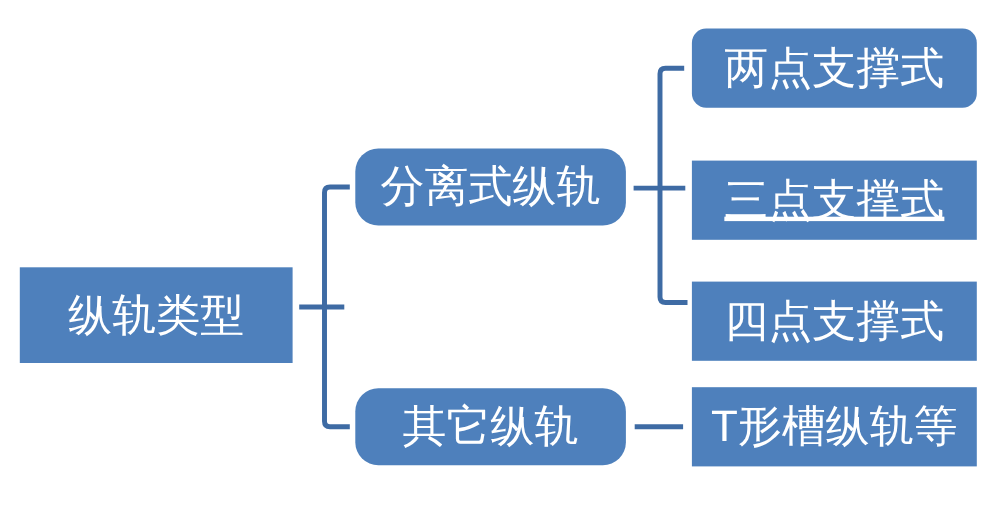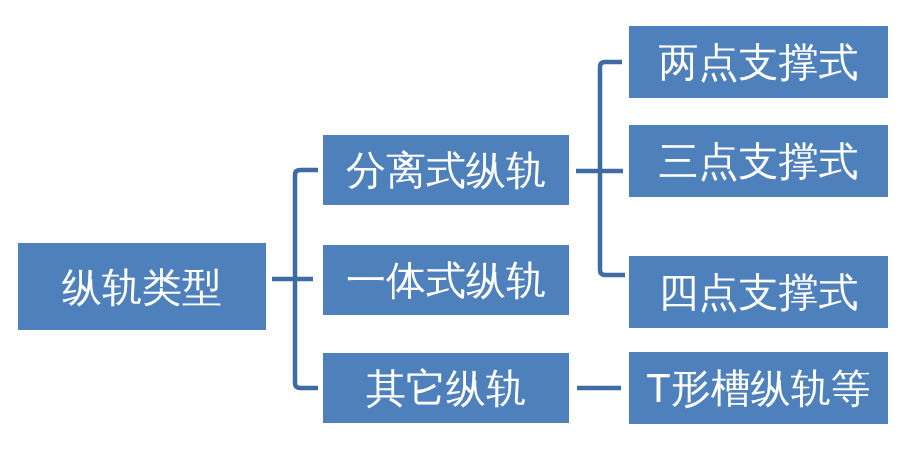--- a/index.html
+++ b/index.html
@@ -39,28 +39,28 @@
     display: flex;
     align-items: center;
     justify-content: center;
     font-size: 40px;
     line-height: 1;
     white-space: nowrap;
   }
 
   .n-root { left: 18px;  top: 243px; width: 248px; height: 87px; }
 
-  .n-l2   { left: 323px; width: 246px; height: 70px; }
+  .n-l2   { left: 323px; width: 246px; height: 70px; border-radius: 21px; }
   .n-l2-0 { top: 135px; }
   .n-l2-1 { top: 245px; }
   .n-l2-2 { top: 353px; text-align: center; }
 
   .n-l3   { left: 629px; width: 259px; height: 72px; }
-  .n-l3-0 { top: 26px;  }
-  .n-l3-1 { top: 125px; }
+  .n-l3-0 { top: 26px; border-radius: 13px;  }
+  .n-l3-1 { top: 146px; text-decoration: underline; }
   .n-l3-2 { top: 256px; }
   .n-l3-3 { top: 352px; }
 </style>
 </head>
 <body>
 
 <div class="canvas">
 
   <svg class="connector-layer" viewBox="0 0 903 460" aria-hidden="true">
 
@@ -72,21 +72,20 @@
 
     <path d="M622 62 H605 Q600 62 600 67 V270 Q600 275 605 275 H625"></path>
 
     <path d="M577 388 H621"></path>
   </svg>
 
   <div class="node n-root">纵轨类型</div>
 
   <div class="node n-l2 n-l2-0">分离式纵轨</div>
 
-  <div class="node n-l2 n-l2-1">一体式纵轨</div>
 
   <div class="node n-l2 n-l2-2">其它纵轨</div>
 
   <div class="node n-l3 n-l3-0">两点支撑式</div>
 
   <div class="node n-l3 n-l3-1">三点支撑式</div>
 
   <div class="node n-l3 n-l3-2">四点支撑式</div>
 
   <div class="node n-l3 n-l3-3">T形槽纵轨等</div>

